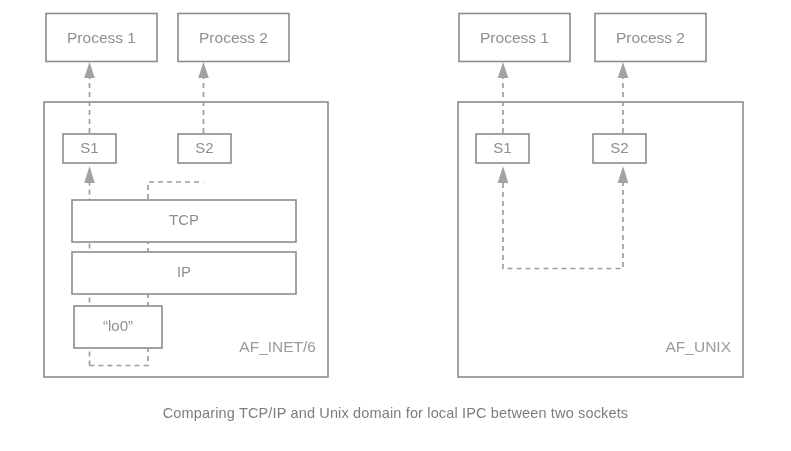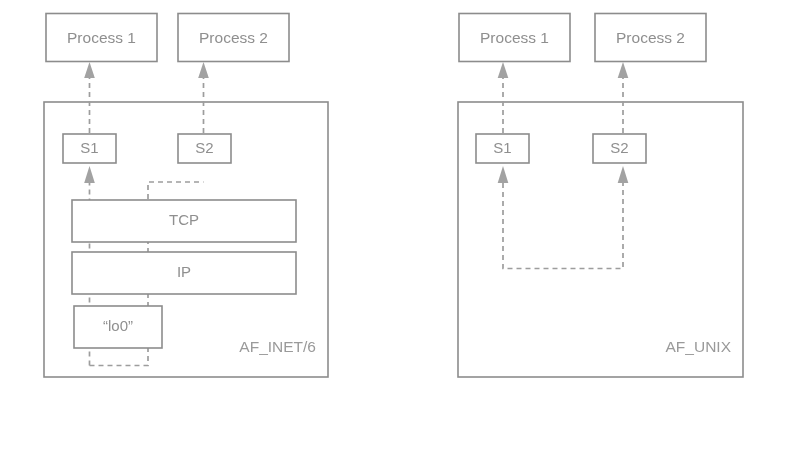--- a/index.html
+++ b/index.html
@@ -190,14 +190,15 @@
       <g>
         <rect class="box-rect" x="593" y="134" width="53" height="29"></rect>
         <text class="box-label sock-label" x="619.5" y="149.5">S2</text>
       </g>
 
       <text class="panel-tag" x="731" y="348">AF_UNIX</text>
     </g>
 
   </svg>
 
+  <div class="caption-text">Comparing TCP/IP and Unix domain for local IPC between two sockets</div>
 
 </div>
 
 </body></html>

